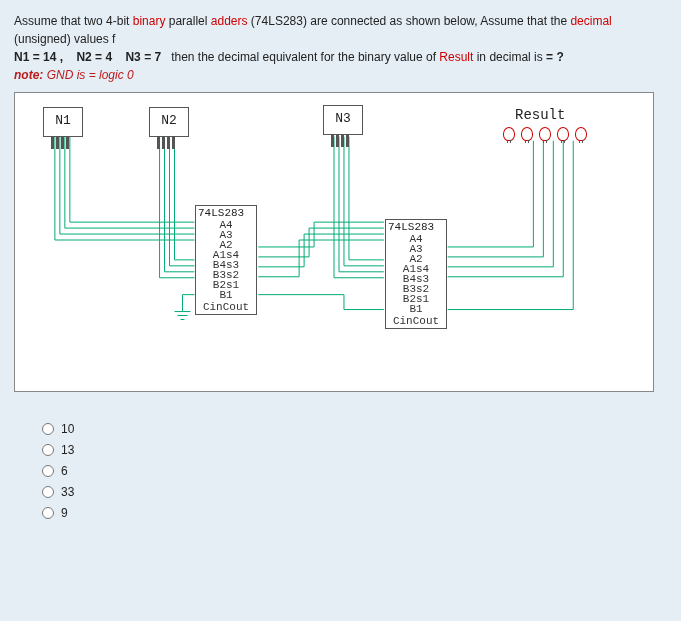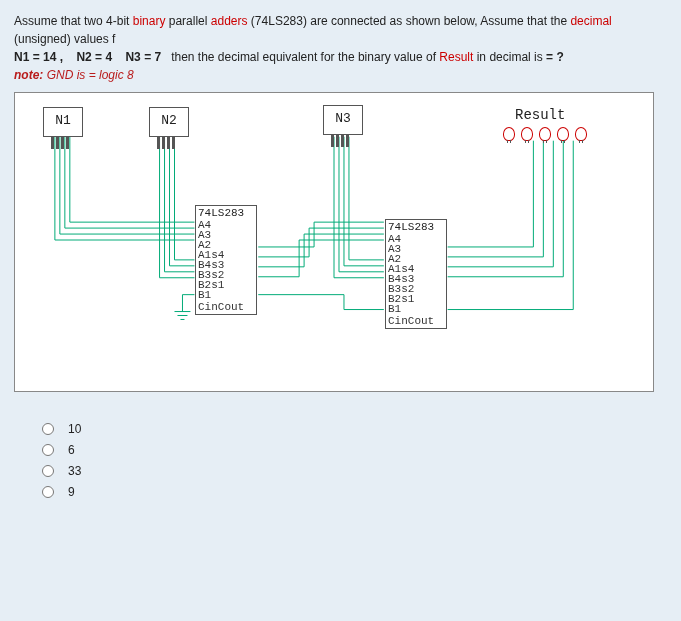--- a/index.html
+++ b/index.html
@@ -30,28 +30,28 @@
     border: 1px solid #555;
     font-family: "Courier New", monospace;
     font-size: 11px;
     background: #fff;
   }
   .nbox { width: 40px; height: 30px; text-align: center; line-height: 26px; font-size: 13px; }
   .reslabel { position: absolute; font-family: "Courier New", monospace; font-size: 14px; }
   .pins { position: absolute; display: flex; gap: 2px; }
   .pins span { width: 3px; height: 12px; background: #555; display: inline-block; }
   .ic { width: 62px; }
-  .ic-row { display: flex; justify-content: flex-start; padding: 0 2px; line-height: 10px; height: 10px; }
+  .ic-row { display: flex; justify-content: center; padding: 0 2px; line-height: 10px; height: 10px; }
   .ic-title { padding: 1px 2px; background: #fff; }
   .leds { position: absolute; display: flex; gap: 6px; }
   .leds span { width: 12px; height: 14px; border: 1px solid #c00; border-radius: 50% 50% 45% 45%; background: #fff; display: inline-block; position: relative; }
   .leds span::after { content: ""; position: absolute; left: 3px; right: 3px; bottom: -3px; height: 3px; border-left: 1px solid #555; border-right: 1px solid #555; }
   svg.wires { position: absolute; inset: 0; width: 100%; height: 100%; }
   .answers { margin-top: 26px; padding-left: 28px; }
-  .ans-row { display: flex; align-items: center; gap: 14px; height: 21px; font-size: 12px; color: #222; }
+  .ans-row { display: flex; align-items: center; gap: 7px; height: 21px; font-size: 12px; color: #222; }
   .ans-row input[type=radio] { width: 12px; height: 12px; cursor: pointer; }
   .ic-lbl { color: #333; }
 </style>
 </head>
 <body>
 
 <div class="prompt">
   <div>
     <span>Assume that two 4-bit</span>
     <span class="red">binary</span>
@@ -71,21 +71,21 @@
     <span class="bold">N3</span>
     <span class="bold">= 7</span>
     &nbsp;
     <span>then the decimal equivalent for the binary value of</span>
     <span class="red">Result</span>
     <span>in decimal is</span>
     <span class="bold">= ?</span>
   </div>
   <div>
     <span class="redi bold">note:</span>
-    <span class="redi">GND is = logic 8</span>
+    <span class="redi">GND is = logic 0</span>
   </div>
 </div>
 
 <div class="diagram">
 
   <svg class="wires" viewBox="0 0 640 300" preserveAspectRatio="none">
     <g stroke="#0a7" stroke-width="1" fill="none">
 
       <line x1="40" y1="44" x2="40" y2="148"></line>
         <line x1="45" y1="44" x2="45" y2="142"></line>
@@ -267,20 +267,24 @@
 
 </div>
 
 <div class="answers">
   <label class="ans-row">
       <input type="radio" name="ans" style="">
       <span>10</span>
     </label>
   <label class="ans-row">
       <input type="radio" name="ans" style="">
+      <span>13</span>
+    </label>
+  <label class="ans-row">
+      <input type="radio" name="ans" style="">
       <span>6</span>
     </label>
   <label class="ans-row">
       <input type="radio" name="ans" style="">
       <span>33</span>
     </label>
   <label class="ans-row">
       <input type="radio" name="ans" style="">
       <span>9</span>
     </label>

